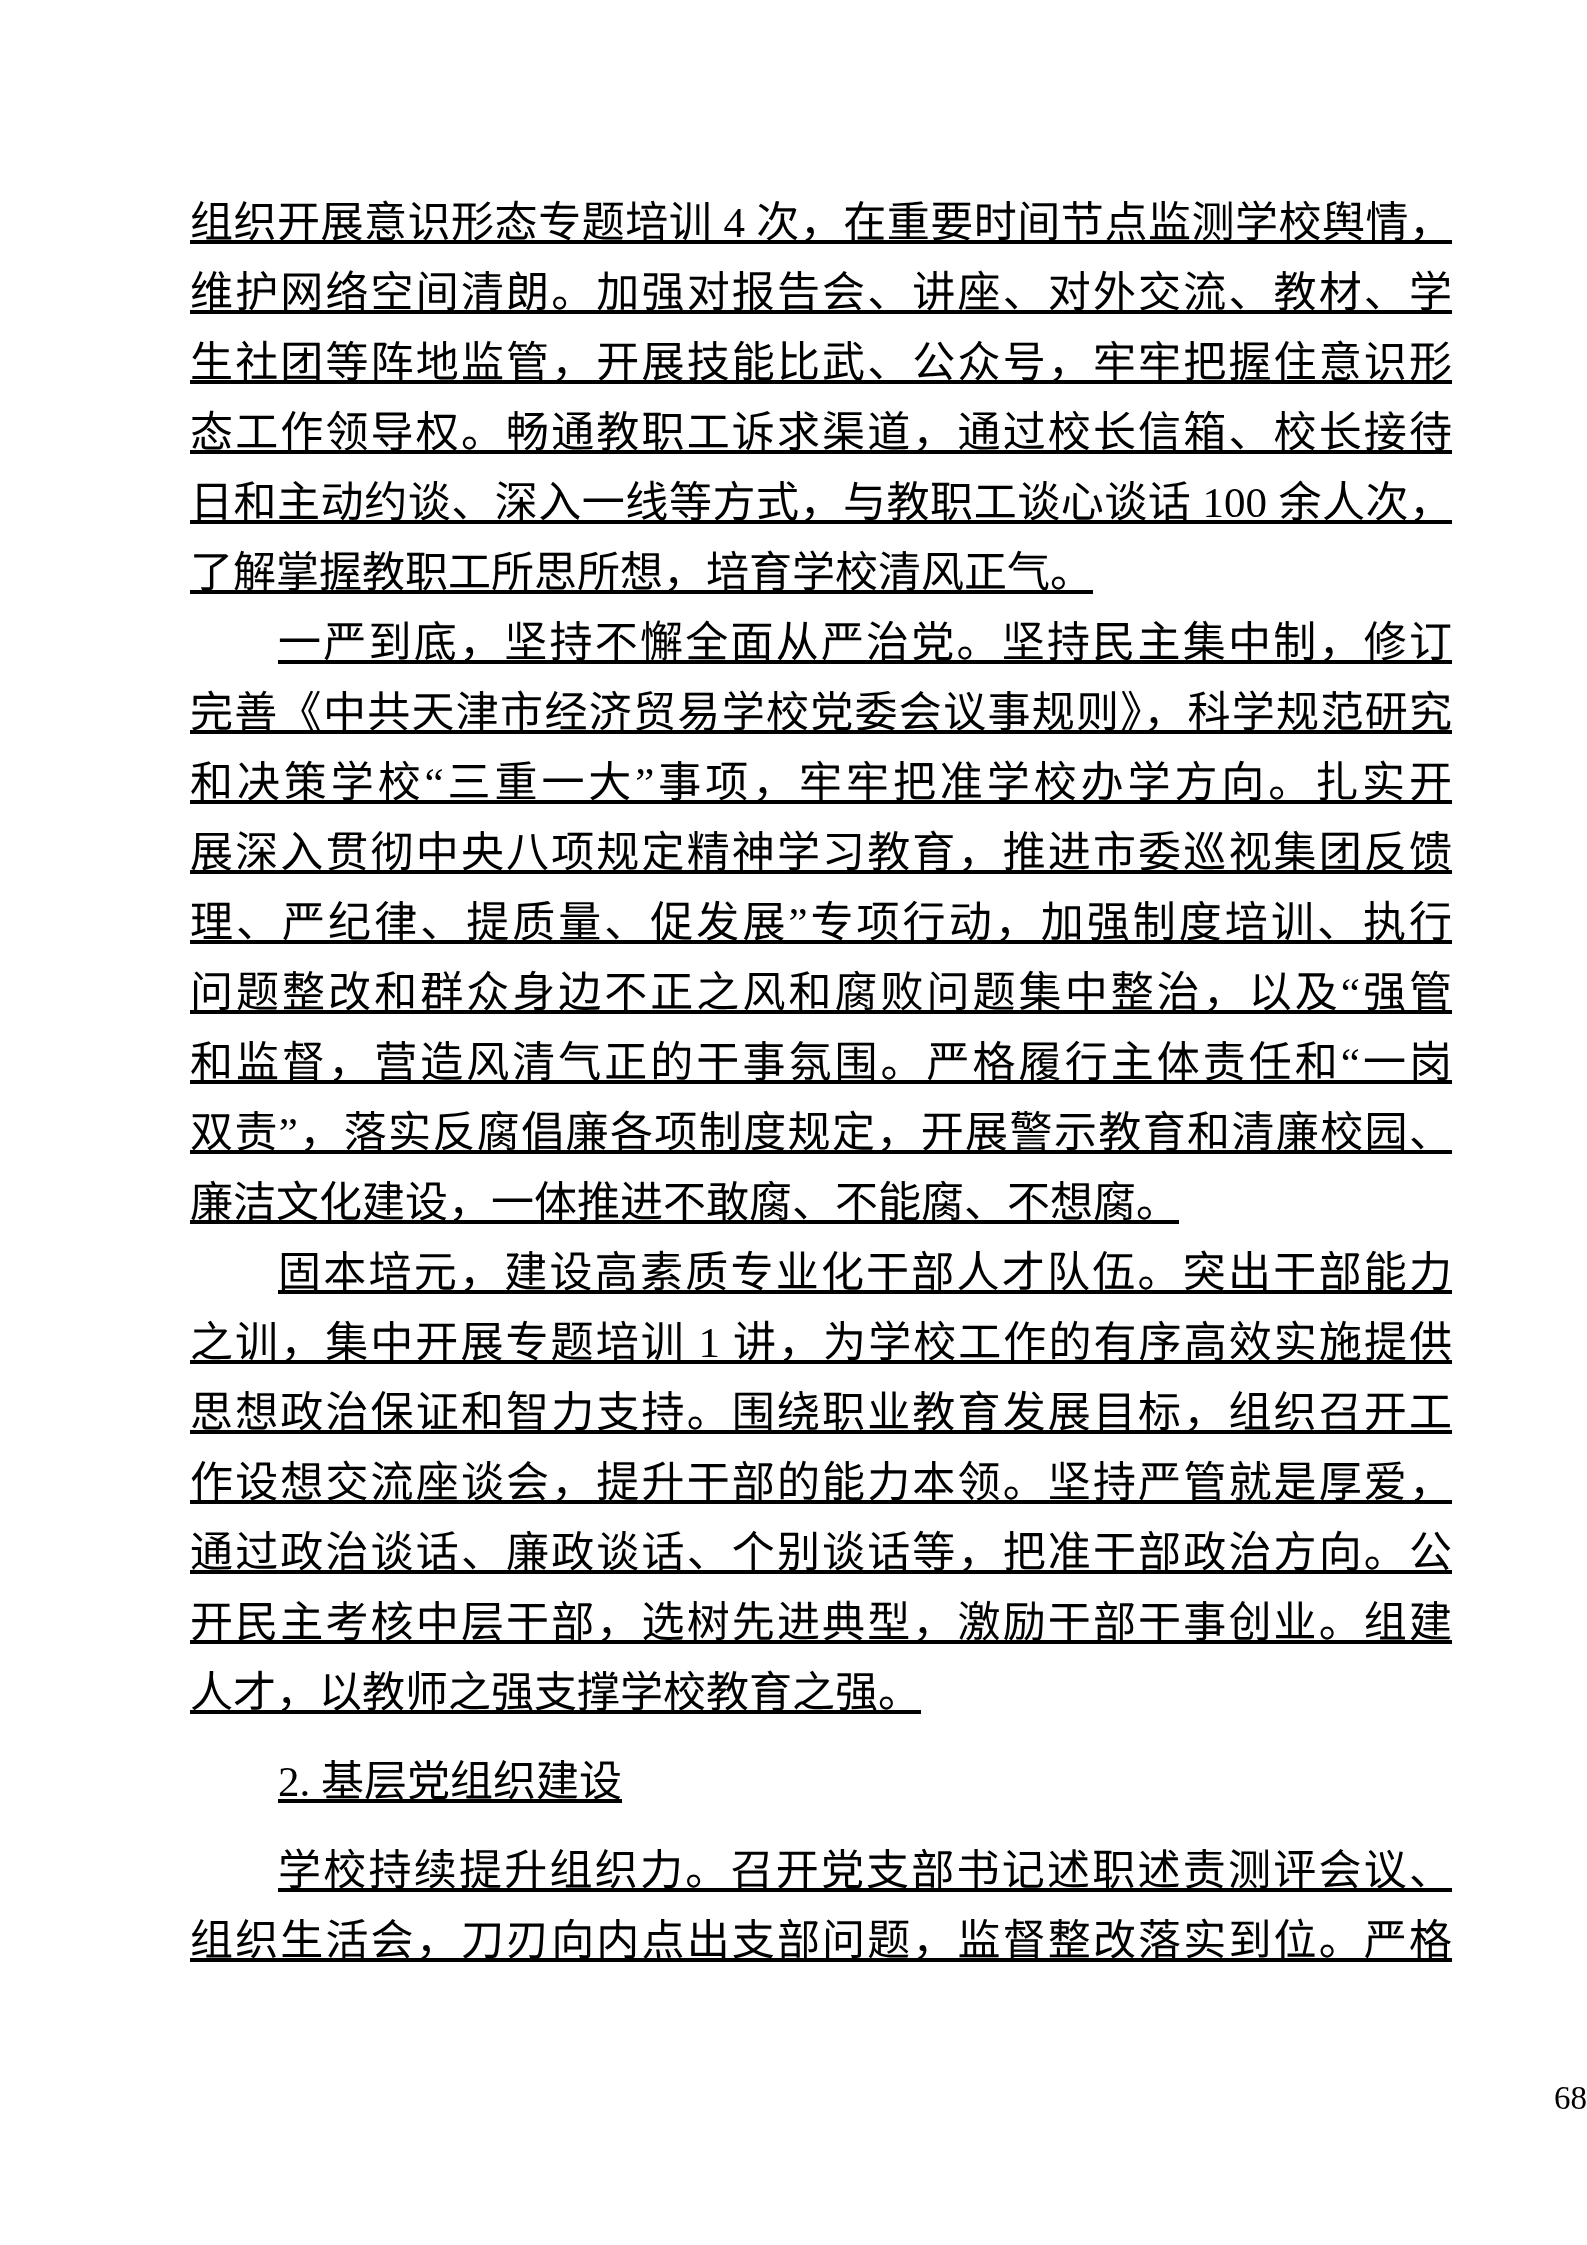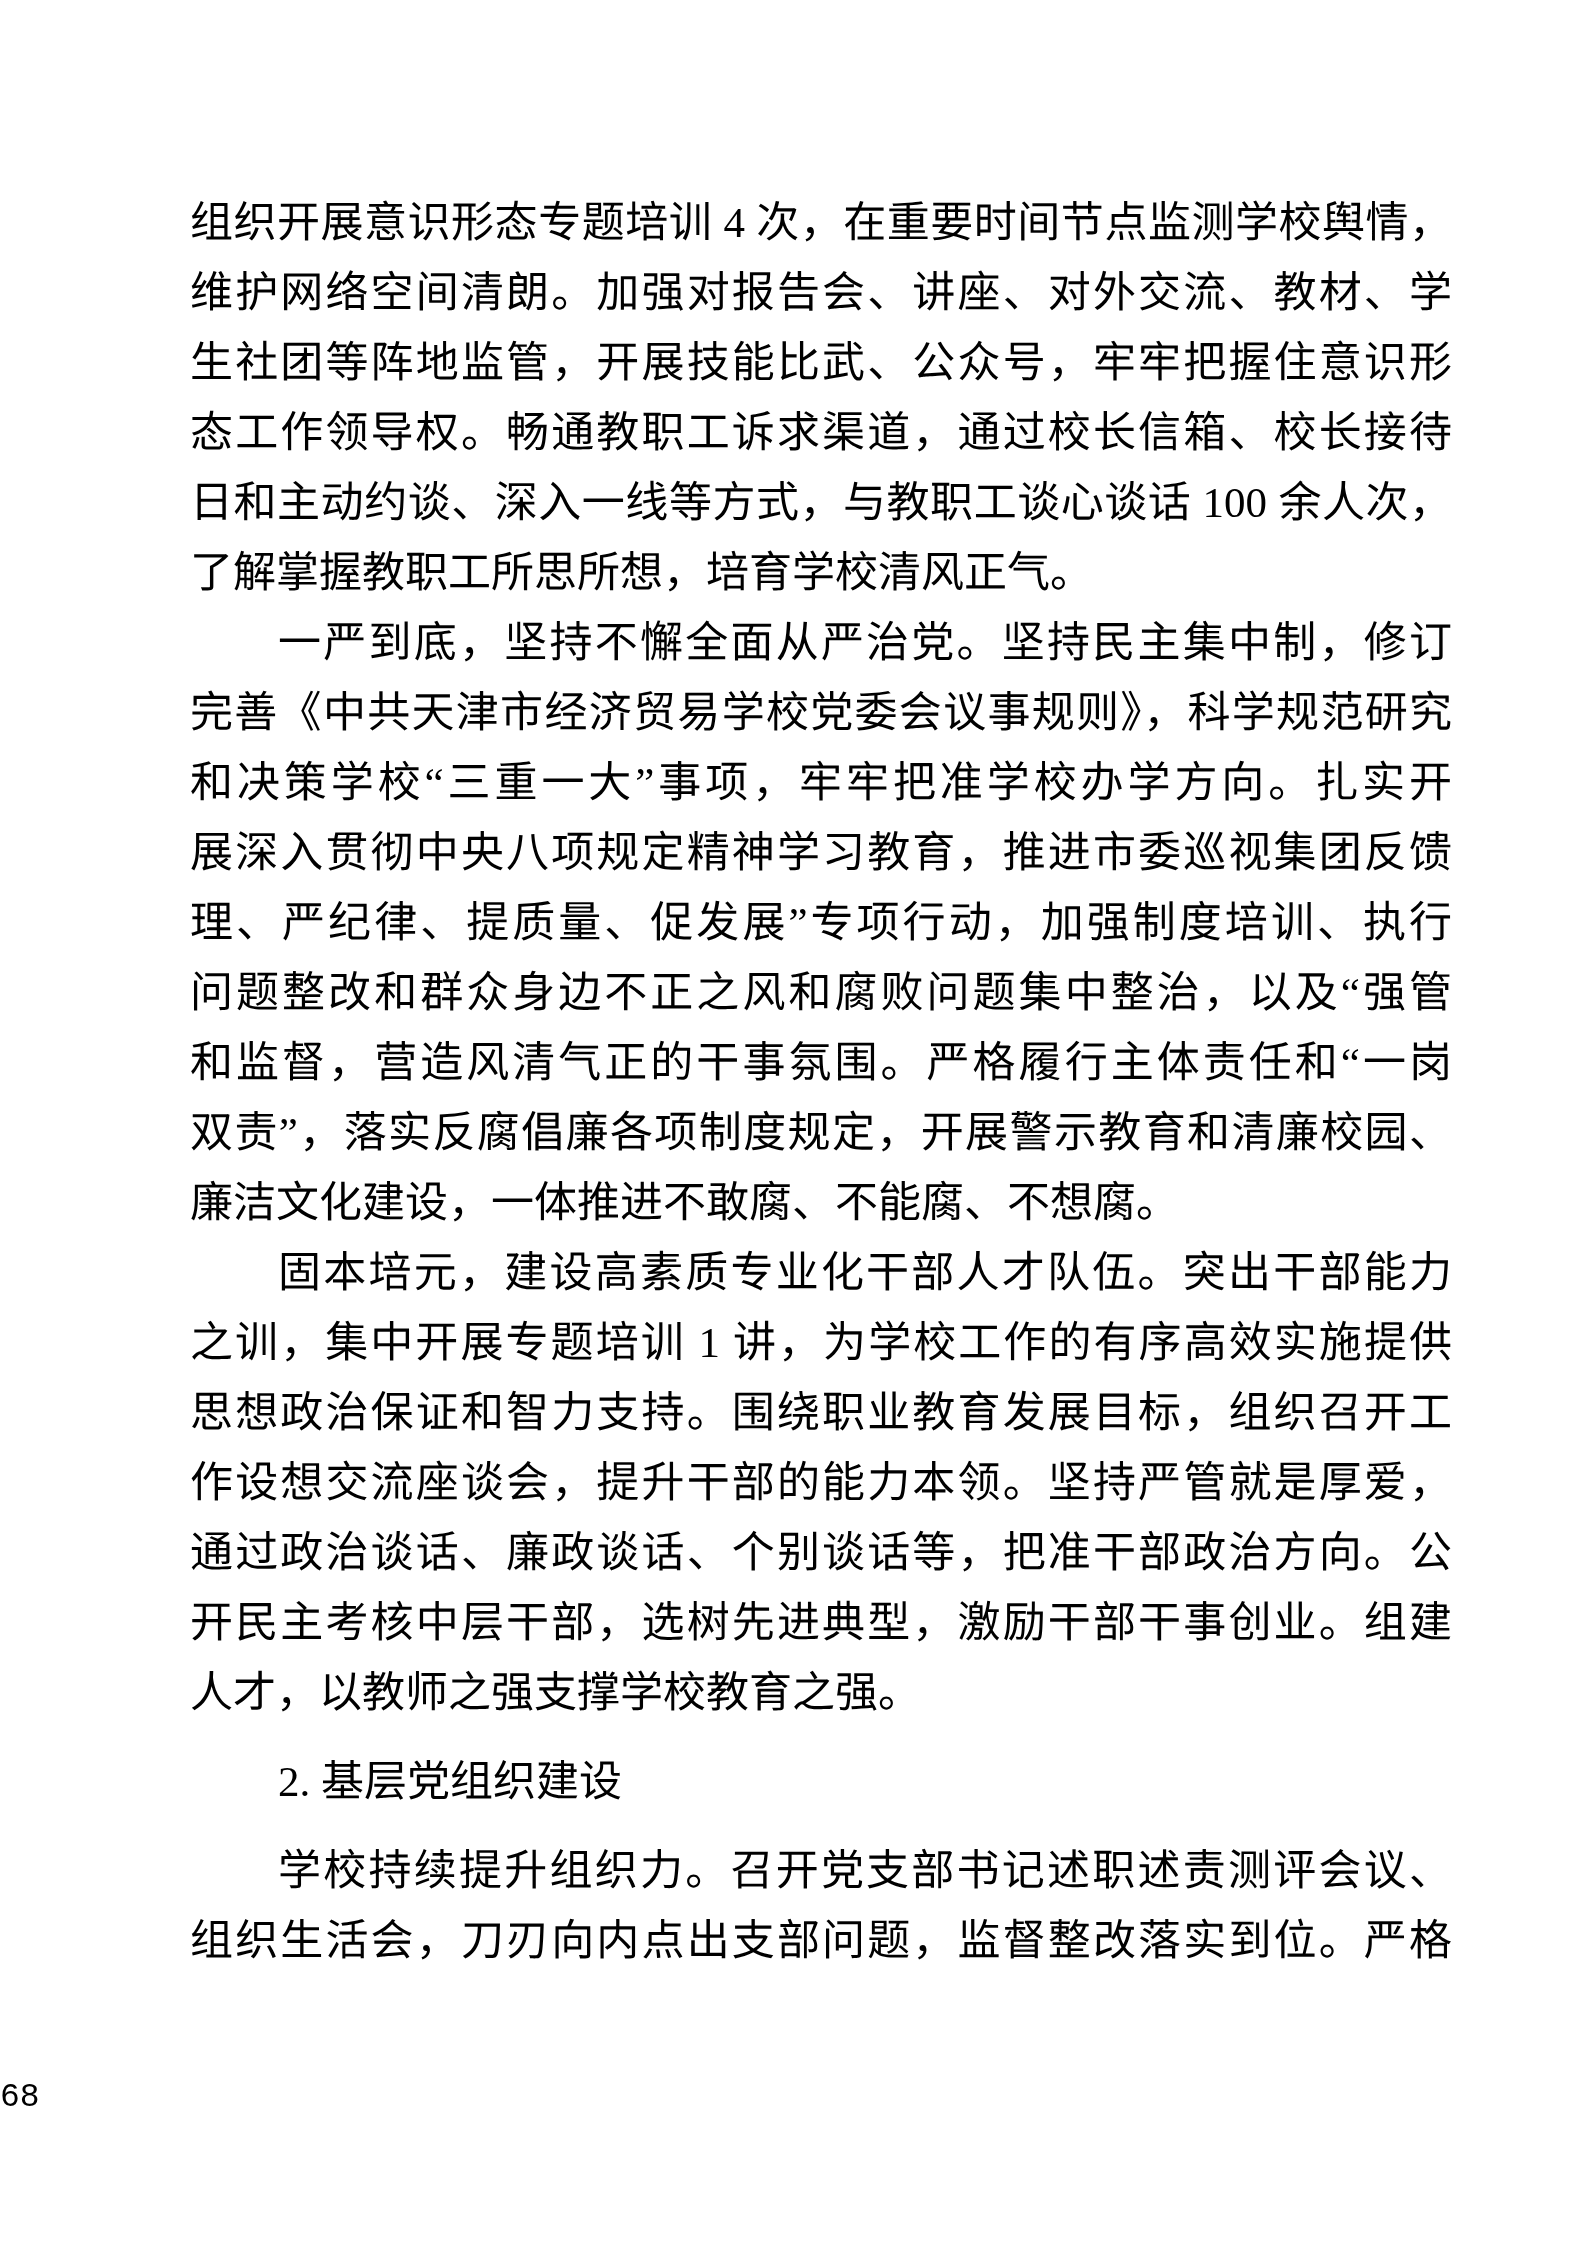--- a/index.html
+++ b/index.html
@@ -16,20 +16,21 @@
     font-family: "Liberation Serif", "DejaVu Serif", serif;
     overflow: hidden;
   }
   .content {
     position: absolute;
     left: 190px;
     top: 188px;
     width: 1262px;
     font-size: 43px;
     line-height: 70px;
+    text-decoration: underline;
   }
   .line {
     height: 70px;
     overflow: hidden;
     text-align: justify;
     text-align-last: justify;
     text-justify: inter-character;
   }
   .line.indent {
     text-indent: 88px;
@@ -41,24 +42,24 @@
   .line.heading {
     text-align: right;
     text-align-last: left;
     margin: 19px 0;
   }
   .page-number {
     position: absolute;
     top: 2078px;
     left: 0;
     width: 100%;
-    text-align: left;
+    text-align: right;
     font-size: 33px;
     line-height: 40px;
-    font-family: Liberation Mono, monospace;
+    font-family: Liberation Serif, serif;
     color: #000000;
   }
 </style>
 </head>
 <body>
 
 <div class="page">
   <div class="content">
       <div class="line">组织开展意识形态专题培训 4 次，在重要时间节点监测学校舆情，</div>
       <div class="line">维护网络空间清朗。加强对报告会、讲座、对外交流、教材、学</div>

